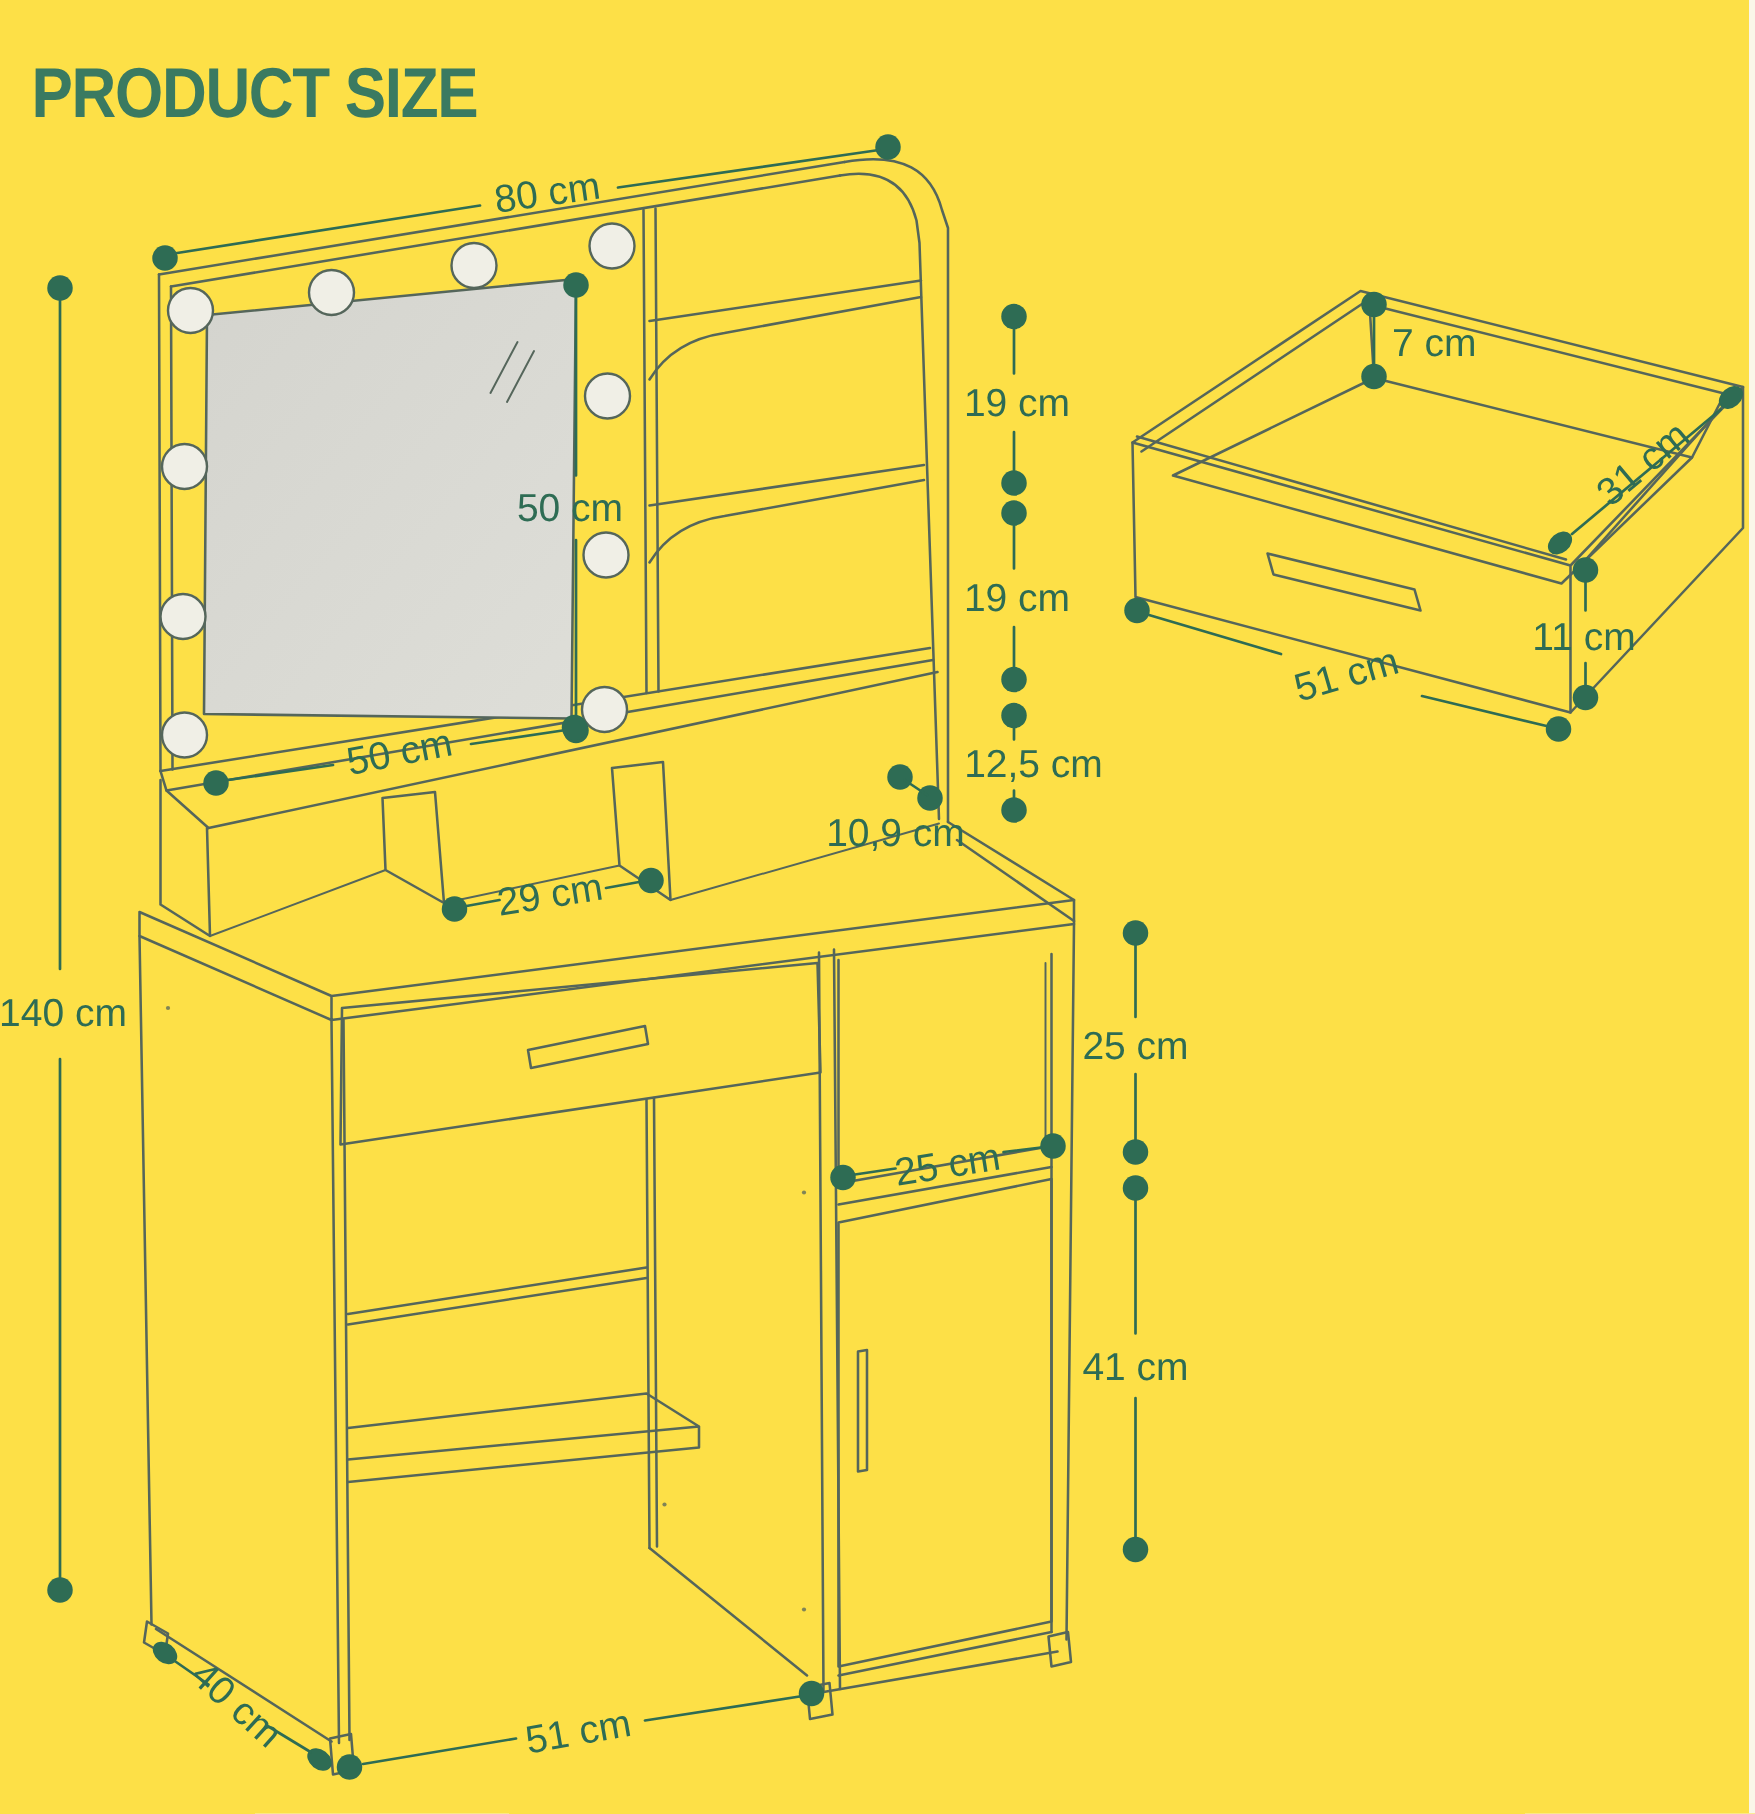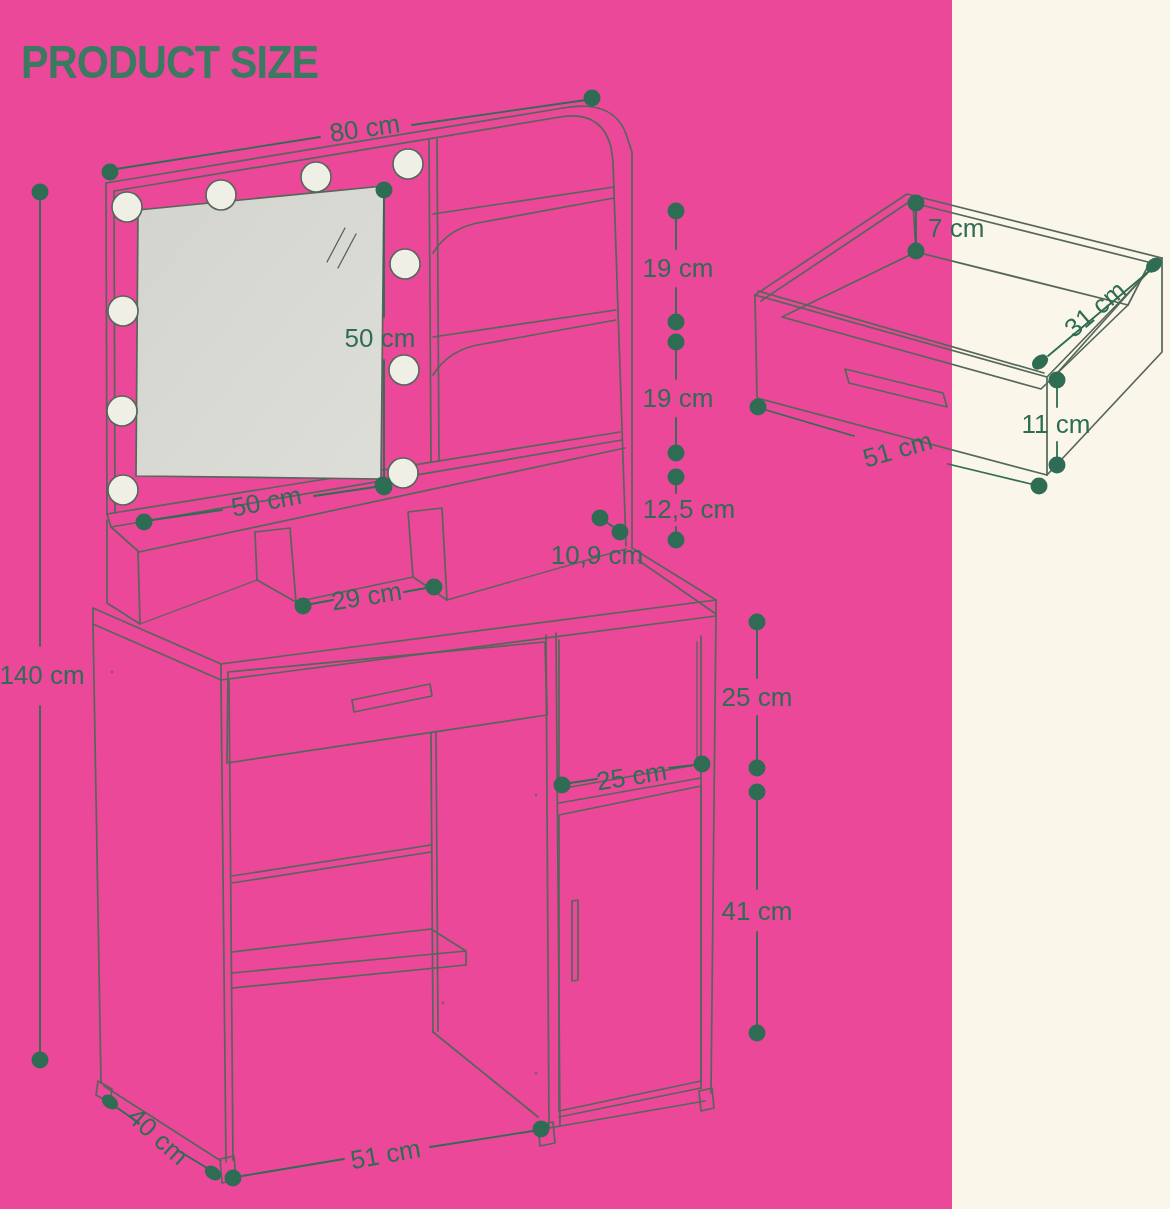--- a/index.html
+++ b/index.html
@@ -2,21 +2,21 @@
 <html><head>
 <meta charset="utf-8">
 <style>
   html,body{margin:0;padding:0;}
   body{
     width:1170px;height:1209px;
     background:#FAF6E9;
     font-family:"Liberation Sans",sans-serif;
     overflow:hidden;
   }
-  .stage{position:relative;width:952px;height:1209px;background:#ec4899;}
+  .stage{position:relative;width:1166px;height:1209px;background:#fde047;}
   svg{display:block;}
   .ln{fill:none;stroke:#55665B;stroke-width:1.7;stroke-linecap:round;stroke-linejoin:round;}
   .ln-thin{fill:none;stroke:#55665B;stroke-width:1.3;stroke-linecap:round;stroke-linejoin:round;}
   .mirror{stroke:#55665B;stroke-width:1.7;stroke-linejoin:round;}
   .bulb{fill:#F0EFE6;stroke:#55665B;stroke-width:1.6;}
   .dim-ln{fill:none;stroke:#2E6C54;stroke-width:1.8;stroke-linecap:round;}
   .dot{fill:#2E6C54;}
   .dim-label{font-family:"Liberation Sans",sans-serif;font-size:26px;fill:#2E6C54;}
   .title{font-family:"Liberation Sans",sans-serif;font-size:47px;font-weight:bold;fill:#3A7A61;letter-spacing:-1px;}
   .speck{fill:#55665B;opacity:.75;}

